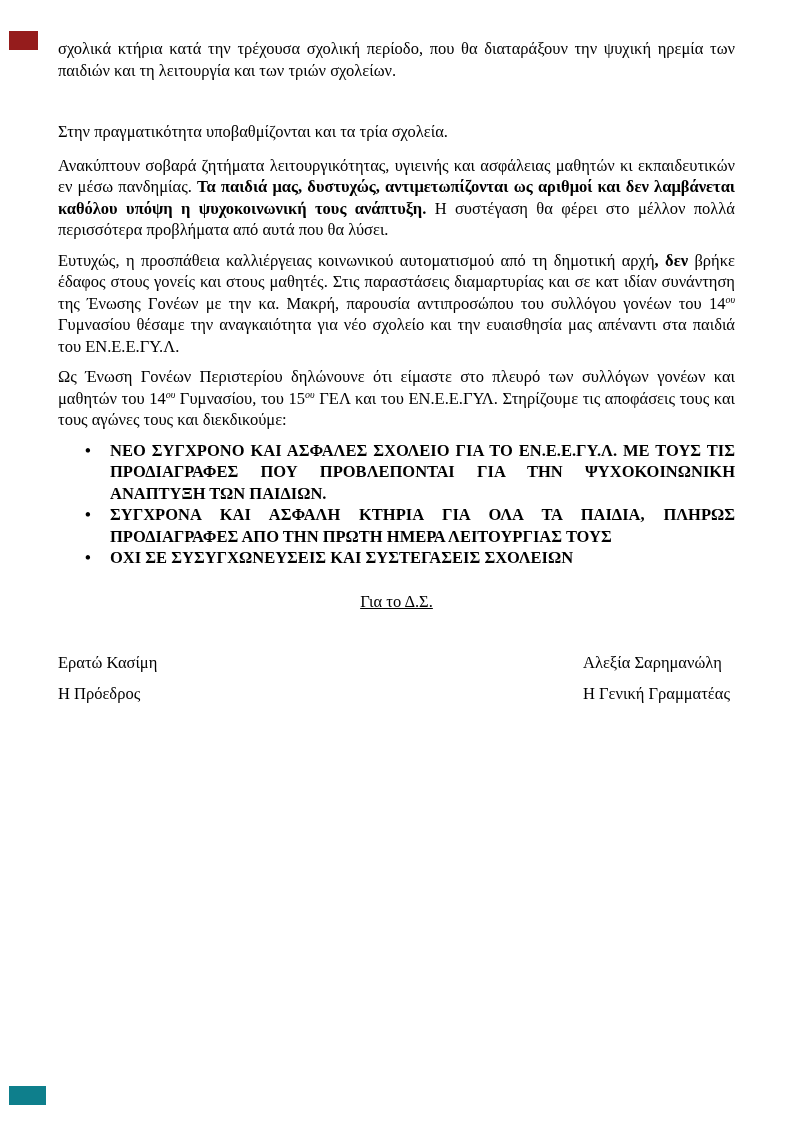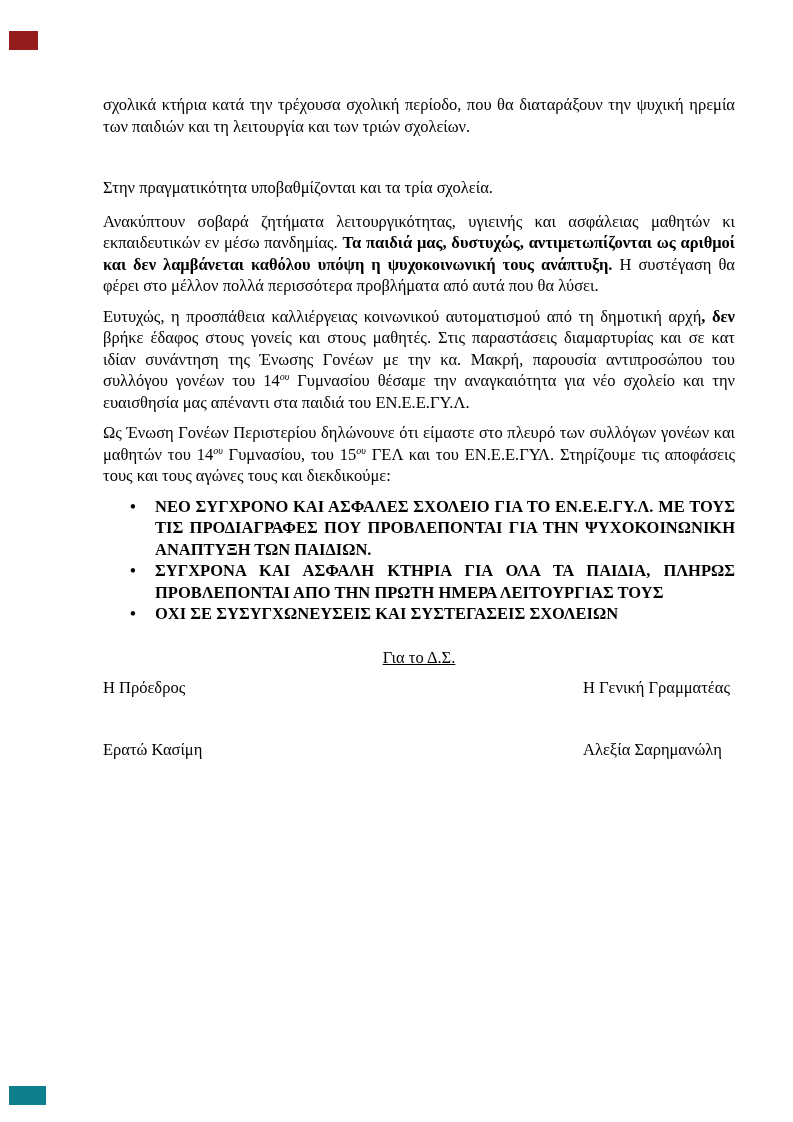--- a/index.html
+++ b/index.html
@@ -30,22 +30,21 @@
     left: 9px;
     top: 31px;
     width: 29px;
   }
   .corner-marker.bottom {
     left: 9px;
     top: 1086px;
     width: 37px;
   }
   .content {
-    padding: 94px 58px 0 58px;
-    margin-left: 45px;
+    padding: 38px 58px 0 58px;
   }
   p.body-par {
     margin: 0 0 9px 0;
     text-align: justify;
   }
   p.statement {
     margin: 40px 0 12px 0;
     text-align: justify;
   }
   sup {
@@ -108,37 +107,37 @@
 
     <p class="body-par"><span>Ως Ένωση Γονέων Περιστερίου δηλώνουνε ότι είμαστε στο πλευρό των συλλόγων γονέων και μαθητών του 14</span><sup>ου</sup><span> Γυμνασίου, του 15</span><sup>ου</sup><span> ΓΕΛ και του ΕΝ.Ε.Ε.ΓΥΛ. Στηρίζουμε τις αποφάσεις τους και τους αγώνες τους και διεκδικούμε:</span></p>
 
     <ul class="demands">
       <li>
         <span class="bullet-glyph">•</span>
         <span>ΝΕΟ ΣΥΓΧΡΟΝΟ ΚΑΙ ΑΣΦΑΛΕΣ ΣΧΟΛΕΙΟ ΓΙΑ ΤΟ ΕΝ.Ε.Ε.ΓΥ.Λ. ΜΕ ΤΟΥΣ ΤΙΣ ΠΡΟΔΙΑΓΡΑΦΕΣ ΠΟΥ ΠΡΟΒΛΕΠΟΝΤΑΙ ΓΙΑ ΤΗΝ ΨΥΧΟΚΟΙΝΩΝΙΚΗ ΑΝΑΠΤΥΞΗ ΤΩΝ ΠΑΙΔΙΩΝ.</span>
       </li>
       <li>
         <span class="bullet-glyph">•</span>
-        <span>ΣΥΓΧΡΟΝΑ ΚΑΙ ΑΣΦΑΛΗ ΚΤΗΡΙΑ ΓΙΑ ΟΛΑ ΤΑ ΠΑΙΔΙΑ, ΠΛΗΡΩΣ ΠΡΟΒΛΕΠΟΝΤΑΙ ΑΠΟ ΤΗΝ ΠΡΩΤΗ ΗΜΕΡΑ ΛΕΙΤΟΥΡΓΙΑΣ ΤΟΥΣ</span>
+        <span>ΣΥΓΧΡΟΝΑ ΚΑΙ ΑΣΦΑΛΗ ΚΤΗΡΙΑ ΓΙΑ ΟΛΑ ΤΑ ΠΑΙΔΙΑ, ΠΛΗΡΩΣ ΠΡΟΔΙΑΓΡΑΦΕΣ ΑΠΟ ΤΗΝ ΠΡΩΤΗ ΗΜΕΡΑ ΛΕΙΤΟΥΡΓΙΑΣ ΤΟΥΣ</span>
       </li>
       <li>
         <span class="bullet-glyph">•</span>
         <span>ΟΧΙ ΣΕ ΣΥΣΥΓΧΩΝΕΥΣΕΙΣ ΚΑΙ ΣΥΣΤΕΓΑΣΕΙΣ ΣΧΟΛΕΙΩΝ</span>
       </li>
     </ul>
 
     <div class="for-board">Για το Δ.Σ.</div>
 
+    <div class="sig-row names">
+      <span>Ερατώ Κασίμη</span>
+      <span class="sig-right">Αλεξία Σαρημανώλη</span>
+    </div>
+
     <div class="sig-row roles">
       <span>Η Πρόεδρος</span>
       <span class="sig-right">Η Γενική Γραμματέας</span>
-    </div>
-
-    <div class="sig-row names">
-      <span>Ερατώ Κασίμη</span>
-      <span class="sig-right">Αλεξία Σαρημανώλη</span>
     </div>
 
   </div>
 
   <div class="corner-marker bottom" style="background-color: rgb(14, 127, 140);"></div>
 
 </div>
 
 </body></html>

